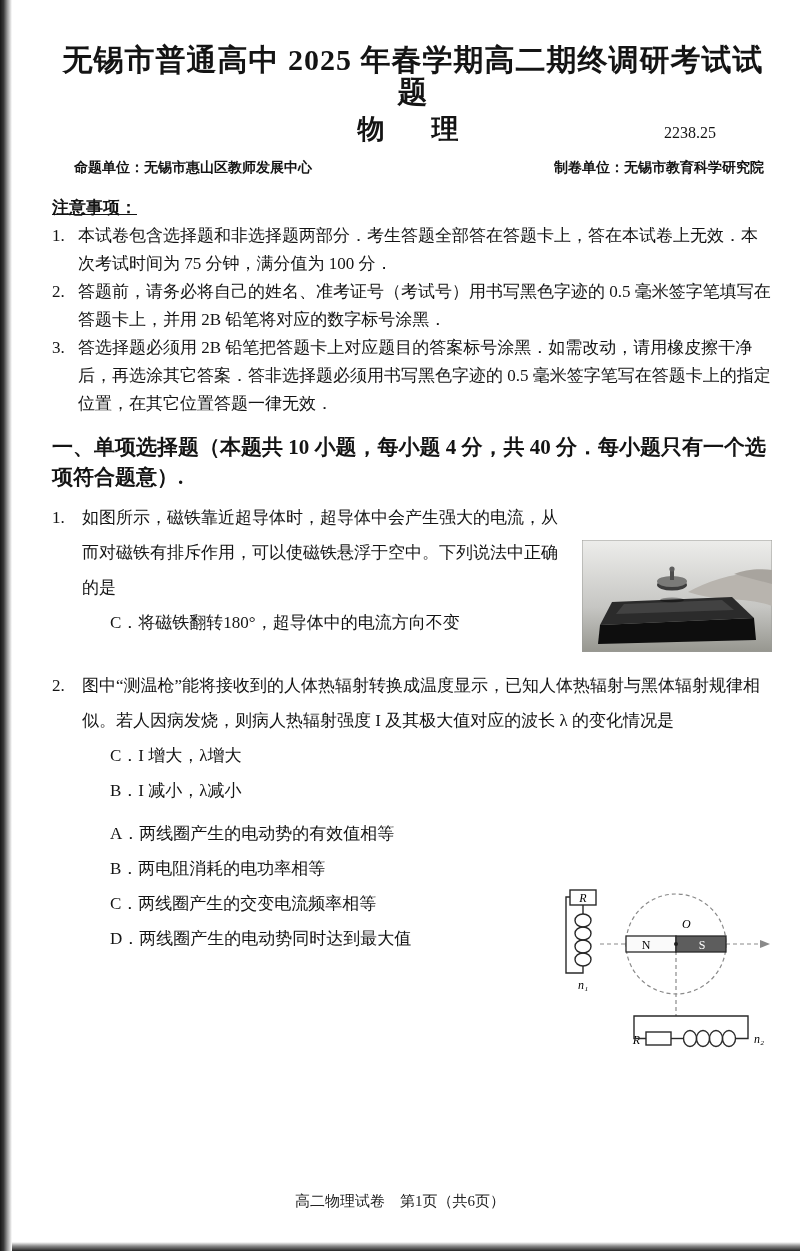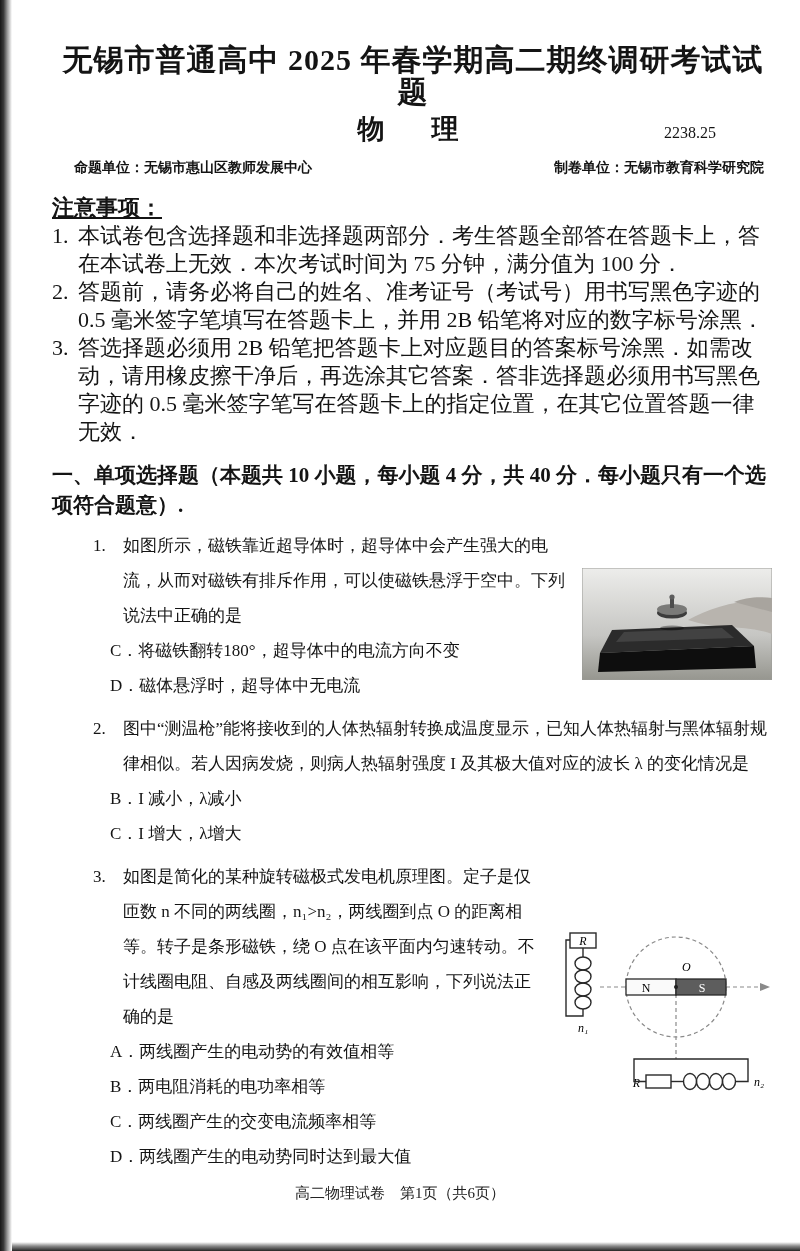--- a/index.html
+++ b/index.html
@@ -20,41 +20,41 @@
   .exam-title{
     text-align:center;font-size:30px;font-weight:bold;line-height:32px;letter-spacing:1px;
   }
   .subject-row{position:relative;text-align:center;height:42px;}
   .subject{font-size:27px;font-weight:bold;letter-spacing:10px;line-height:42px;}
   .date{position:absolute;right:58px;top:16px;font-size:16px;font-weight:normal;}
   .org-row{
     display:flex;justify-content:space-between;margin-top:4px;
     font-size:14px;font-weight:bold;line-height:28px;padding:0 10px 0 22px;
   }
-  .notice{margin-top:12px;font-size:22px;}
+  .notice{margin-top:12px;font-size:17px;}
   .notice-heading{font-weight:bold;text-decoration:underline;line-height:28px;}
   .nrow{display:flex;line-height:28px;}
   .nnum{width:26px;flex:0 0 26px;}
   .ntxt{flex:1;}
   .section-heading{margin-top:14px;font-size:21px;font-weight:bold;line-height:30px;}
   .question{overflow:hidden;margin-top:8px;font-size:17px;line-height:35px;}
-  .qtext{padding-left:30px;text-indent:-30px;margin-left:41px;}
+  .qtext{padding-left:30px;text-indent:-30px;}
   .qnum{display:inline-block;width:30px;text-indent:0;}
   .opt{margin-left:58px;}
   .fig{float:right;}
   .fig1{width:190px;height:112px;margin:40px 2px 8px 14px;}
   .fig2{width:100px;height:170px;margin:48px 56px 6px 14px;}
   .fig3{width:218px;height:188px;margin:70px 0 6px 12px;}
   .fig svg{display:block;width:100%;height:100%;}
   .dash{fill:none;stroke:#8a8a8a;stroke-width:1.2;stroke-dasharray:4 3;}
   .wire{fill:none;stroke:#2a2a2a;stroke-width:1.4;}
   .comp{fill:none;stroke:#2a2a2a;stroke-width:1.4;}
   .svglabel{font-family:"Liberation Serif","DejaVu Serif",serif;}
   .footer{
-    position:absolute;left:0;right:0;bottom:48px;text-align:center;
+    position:absolute;left:0;right:0;bottom:40px;text-align:center;
     font-size:15px;color:#222;z-index:2;
   }
 </style>
 </head>
 <body>
 
 <div class="scan-edge-left"></div>
 <div class="scan-edge-bottom"></div>
 
 <div class="content">
@@ -109,29 +109,28 @@
         <ellipse cx="90" cy="41.5" rx="15" ry="5.5" fill="#7a7a78"></ellipse>
         <rect x="88" y="29" width="4" height="11" fill="#4c4c4c"></rect>
         <circle cx="90" cy="29" r="2.6" fill="#5d5d5d"></circle>
         <ellipse cx="90" cy="60" rx="12" ry="2.5" fill="#000" opacity="0.35"></ellipse>
       </svg>
     </div>
     <div class="qtext">
       <span class="qnum">1.</span><span>如图所示，磁铁靠近超导体时，超导体中会产生强大的电流，从而对磁铁有排斥作用，可以使磁铁悬浮于空中。下列说法中正确的是</span>
     </div>
     <div class="opt">C．将磁铁翻转180°，超导体中的电流方向不变</div>
-    <div class="opt">D．磁体悬浮时，超导体中无电流</div>
   </div>
 
   <div class="question">
     <div class="qtext">
       <span class="qnum">2.</span><span>图中“测温枪”能将接收到的人体热辐射转换成温度显示，已知人体热辐射与黑体辐射规律相似。若人因病发烧，则病人热辐射强度 I 及其极大值对应的波长 λ 的变化情况是</span>
     </div>
+    <div class="opt">C．I 增大，λ增大</div>
     <div class="opt">B．I 减小，λ减小</div>
-    <div class="opt">C．I 增大，λ增大</div>
   </div>
 
   <div class="question">
     <div class="fig fig3">
       <svg viewBox="0 0 218 188">
 
         <circle cx="120" cy="58" r="50" class="dash"></circle>
         <line x1="44" y1="58" x2="208" y2="58" class="dash"></line>
         <polygon points="204,54 214,58 204,62" fill="#8a8a8a"></polygon>
         <line x1="120" y1="58" x2="120" y2="130" class="dash"></line>
@@ -157,23 +156,20 @@
         <rect x="90" y="146" width="25" height="13" class="comp"></rect>
         <line x1="115" y1="152.5" x2="128" y2="152.5" class="wire"></line>
         <ellipse cx="134" cy="152.5" rx="6.5" ry="8" class="wire"></ellipse>
         <ellipse cx="147" cy="152.5" rx="6.5" ry="8" class="wire"></ellipse>
         <ellipse cx="160" cy="152.5" rx="6.5" ry="8" class="wire"></ellipse>
         <ellipse cx="173" cy="152.5" rx="6.5" ry="8" class="wire"></ellipse>
         <polyline points="179,152.5 192,152.5 192,130 78,130 78,152.5 90,152.5" class="wire"></polyline>
         <text x="198" y="157" font-size="12" font-style="italic" class="svglabel">n₂</text>
       </svg>
     </div>
-    <div class="qtext">
-      <span class="qnum">3.</span><span>如图是简化的某种旋转磁极式发电机原理图。定子是仅匝数 n 不同的两线圈，n₁&gt;n₂，两线圈到点 O 的距离相等。转子是条形磁铁，绕 O 点在该平面内匀速转动。不计线圈电阻、自感及两线圈间的相互影响，下列说法正确的是</span>
-    </div>
     <div class="opt">A．两线圈产生的电动势的有效值相等</div>
     <div class="opt">B．两电阻消耗的电功率相等</div>
     <div class="opt">C．两线圈产生的交变电流频率相等</div>
     <div class="opt">D．两线圈产生的电动势同时达到最大值</div>
   </div>
 
 </div>
 
 <div class="footer">高二物理试卷　第1页（共6页）</div>
 

